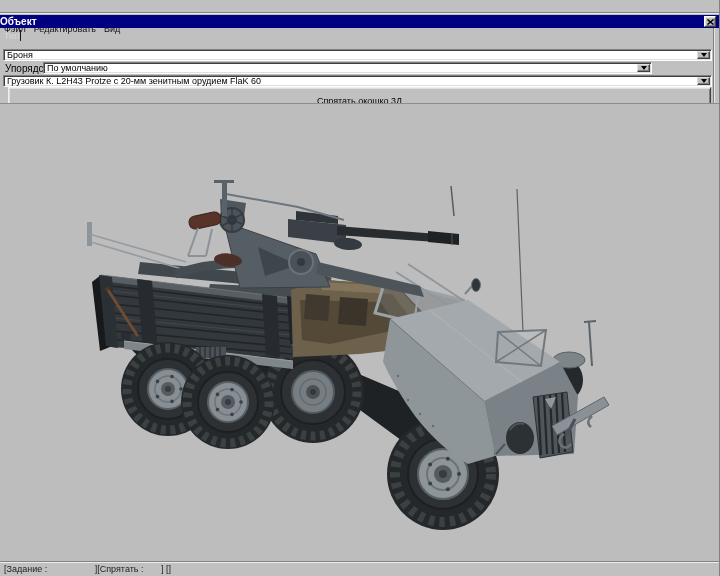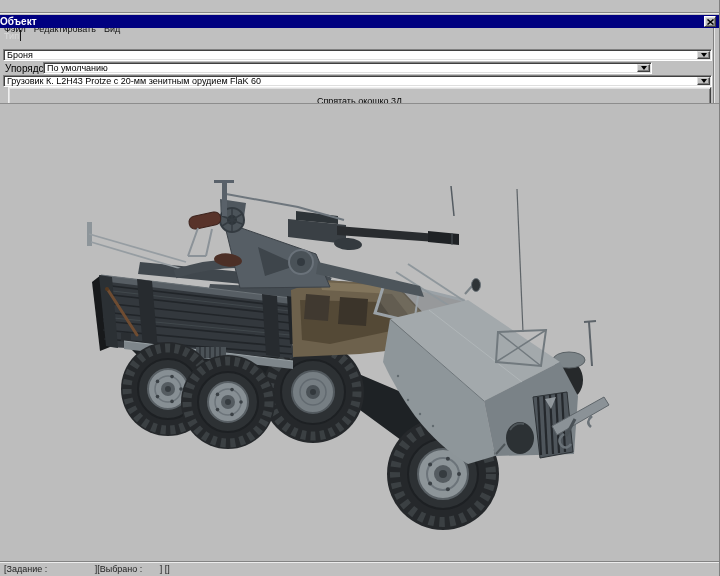--- a/index.html
+++ b/index.html
@@ -286,16 +286,16 @@
       <g stroke="#71797e" fill="none">
         <path d="M498,228 L546,226 L541,262 L496,258 Z" stroke-width="2"></path>
         <path d="M498,228 L541,262 M546,226 L496,258" stroke-width="1.5"></path>
       </g>
       <path d="M589,218 L592,262" stroke="#5d646a" stroke-width="2"></path>
       <path d="M584,218 L596,217" stroke="#5d646a" stroke-width="2"></path>
     </svg>
   </div>
 
   <div class="statusbar">
-    <span class="status-text">[Задание :                   ][Выбрано :       ] []</span>
+    <span class="status-text">[Задание :                   ][Спрятать :       ] []</span>
   </div>
 
 </div>
 
 </body></html>

